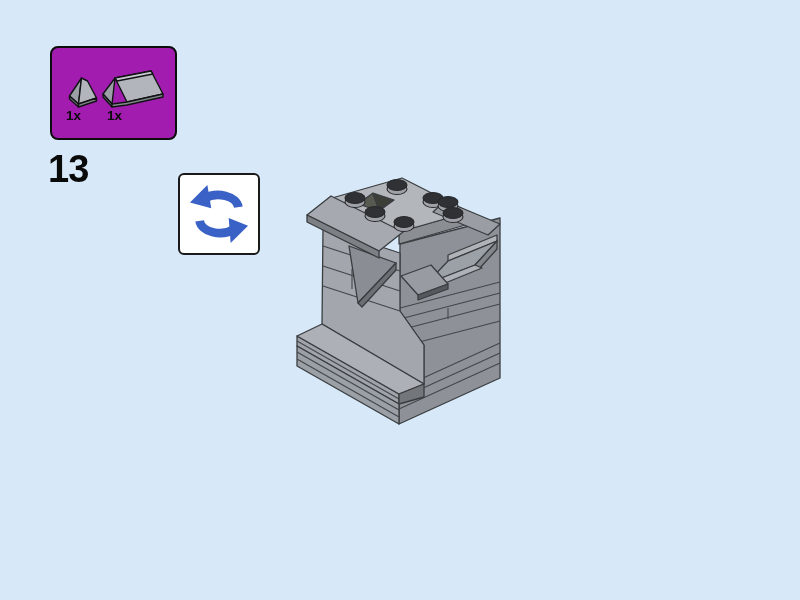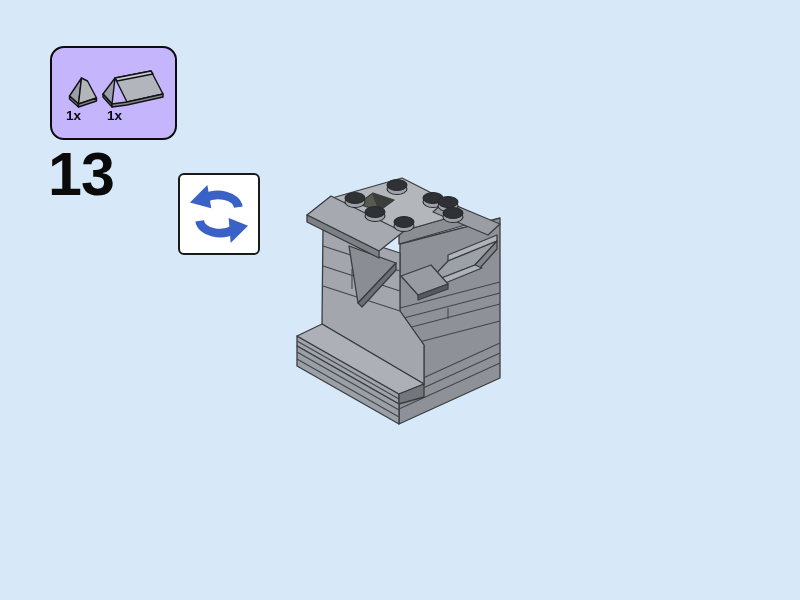--- a/index.html
+++ b/index.html
@@ -6,35 +6,35 @@
   body{font-family:"Liberation Sans","DejaVu Sans",sans-serif;}
   .page{
     position:relative;
     width:800px;height:600px;
     background:#d7e9f8;
     overflow:hidden;
   }
   
   .parts-box{
     position:absolute;left:50px;top:46px;width:127px;height:94px;
-    background:#c4b5fd;border:2.5px solid #0c0c0c;border-radius:14px;
+    background:#a21caf;border:2.5px solid #0c0c0c;border-radius:8px;
     box-sizing:border-box;
   }
   .part-icon-small{position:absolute;left:13px;top:25px;width:37px;height:36px;}
   .part-icon-big{position:absolute;left:49px;top:16px;width:64px;height:44px;}
   .part-qty{
     position:absolute;top:60px;width:40px;
     font-size:13.5px;font-weight:700;color:#0b0b0b;text-align:left;
   }
   .part-qty.q1{left:14px;}
   .part-qty.q2{left:55px;}
   
   .step-number{
-    position:absolute;left:48px;top:144px;
-    font-size:61px;font-weight:700;color:#0a0a0a;line-height:1.0;
+    position:absolute;left:48px;top:150px;
+    font-size:38px;font-weight:700;color:#0a0a0a;line-height:1.0;
     letter-spacing:-1px;
   }
   
   .rotate-box{
     position:absolute;left:178px;top:173px;width:82px;height:82px;
     background:#ffffff;border:2px solid #1a1a1a;border-radius:6px;
     box-sizing:border-box;display:flex;align-items:center;justify-content:center;
   }
   .rotate-box svg{width:62px;height:62px;}
   

